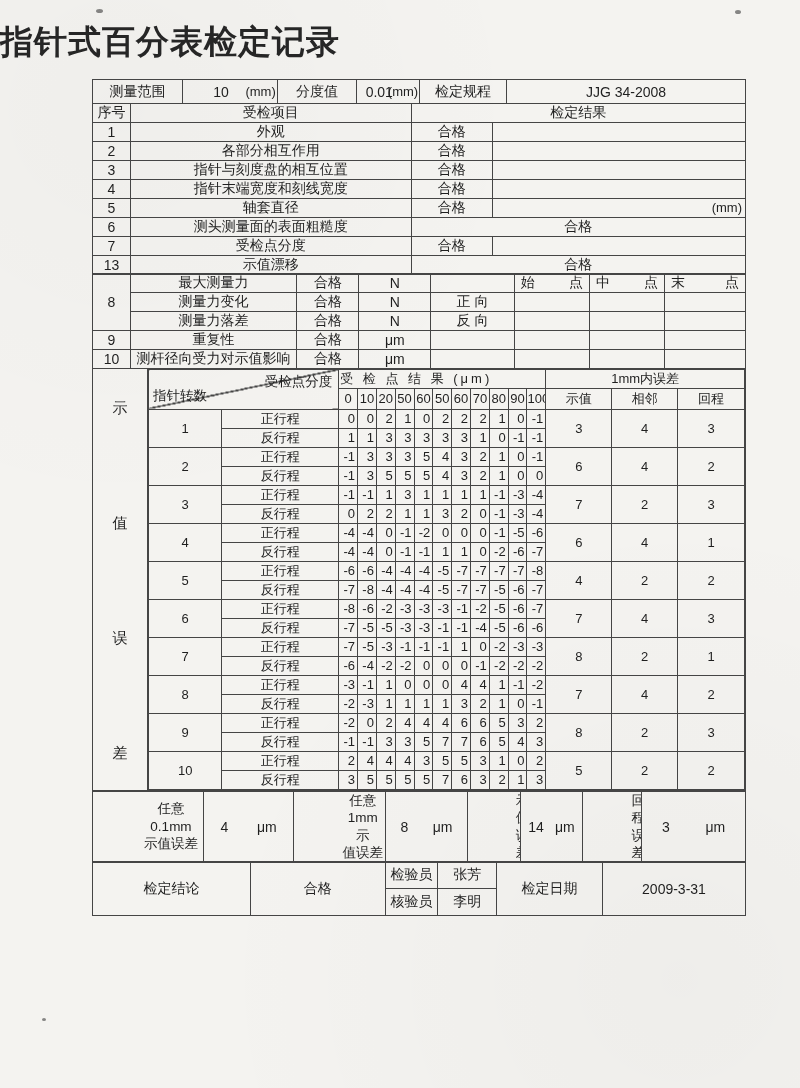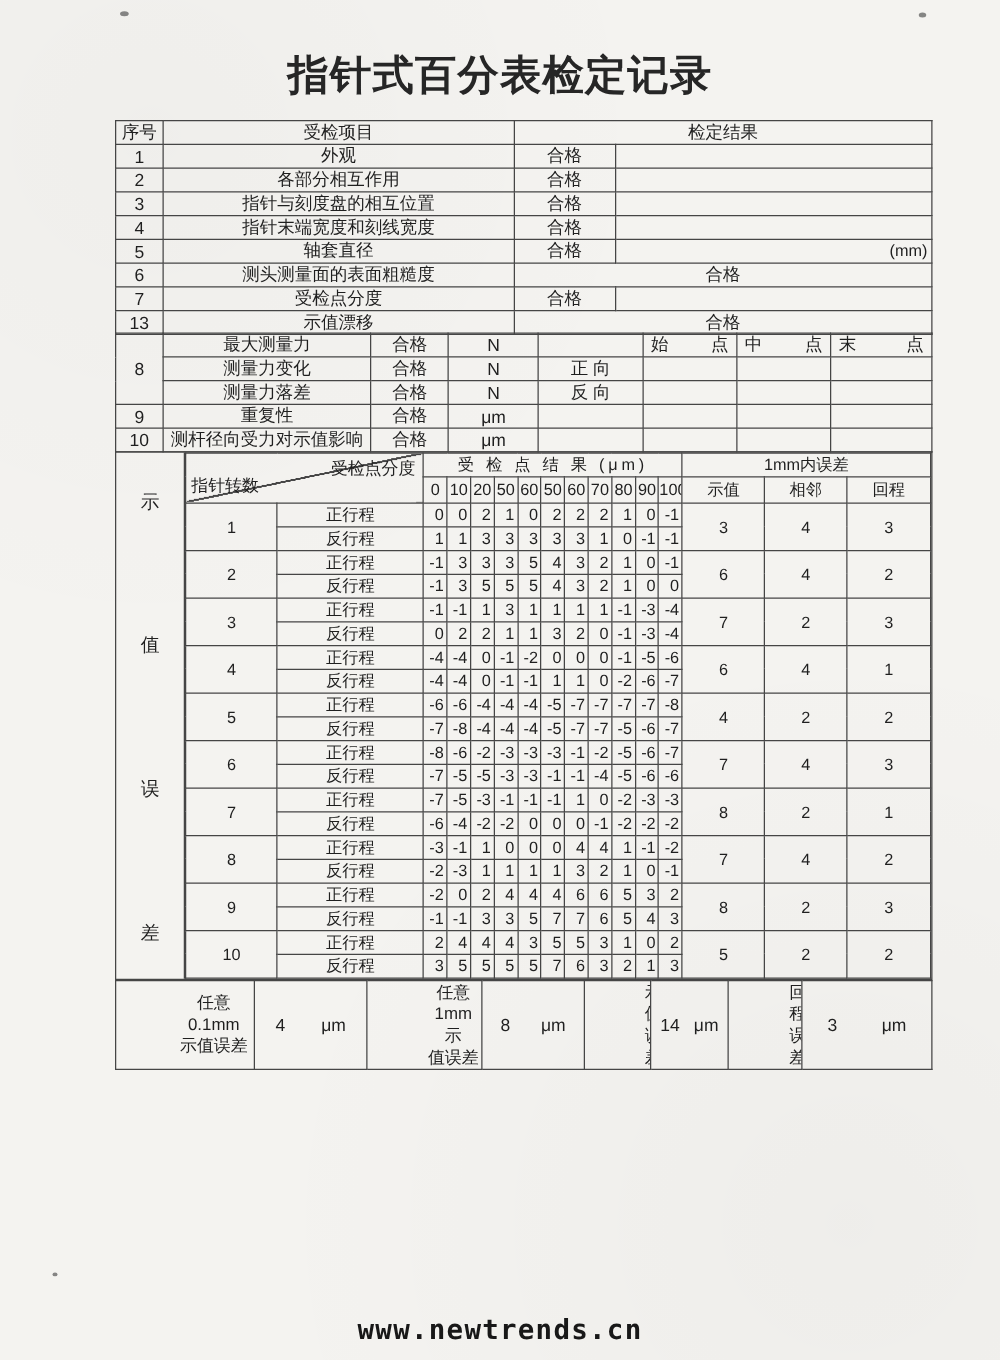--- a/index.html
+++ b/index.html
@@ -12,22 +12,22 @@
     overflow:hidden;
   }
   .page{position:absolute;inset:0;
     background:
       radial-gradient(circle at 15% 10%, rgba(0,0,0,0.02), transparent 35%),
       radial-gradient(circle at 85% 90%, rgba(0,0,0,0.025), transparent 40%),
       #f4f3f0;
   }
   .speck{position:absolute;background:#555;border-radius:50%;opacity:.7;}
   .title{
-    margin-top:38px;margin-bottom:14px;
-    text-align:center;
+    margin-top:20px;margin-bottom:14px;
+    text-align:left;
     font-size:33px;font-weight:700;letter-spacing:1px;color:#262626;
   }
   .sheet{margin-left:92px;width:654px;}
   table{border-collapse:collapse;table-layout:fixed;width:100%;}
   table + table, .verif-wrap{margin-top:-1.5px;}
   td{
     border:1.5px solid #454545;
     font-size:14px;
     padding:0 2px;
     overflow:hidden;white-space:nowrap;
@@ -58,21 +58,21 @@
   .verif-table td.num{text-align:right;padding-right:2px;}
   .verif-table td.c{padding:0;}
   .corner{
     position:relative;height:56px;padding:0;
     background:linear-gradient(to bottom right,
       transparent calc(50% - 0.8px), #454545 calc(50% - 0.8px),
       #454545 calc(50% + 0.8px), transparent calc(50% + 0.8px));
   }
   .corner .tr{position:absolute;top:3px;right:6px;font-size:13.5px;}
   .corner .bl{position:absolute;bottom:4px;left:4px;font-size:13.5px;}
-  .rhead{text-align:center;font-size:16px;letter-spacing:3px;}
+  .rhead{font-size:16px;letter-spacing:3px;}
   .ehead{text-align:center;font-size:14px;}
   .phead td{height:20px;font-size:13px;text-align:center;}
   
   .summary-table td{height:40px;}
   .two-line{text-align:center;font-size:13.5px;line-height:1.3;white-space:normal;padding-left:48px;}
   .su{display:flex;justify-content:space-around;align-items:center;height:40px;}
   .su span{font-size:14px;}
   
   .concl-table td{height:26px;}
   .watermark{
@@ -99,20 +99,34 @@
         <col style="width:13.8%">
           <col style="width:14.5%">
           <col style="width:12.2%">
           <col style="width:9.6%">
         <col style="width:13.3%">
           <col style="width:12.7%">
           <col style="width:11.0%">
           <col style="width:12.9%">
       </colgroup>
       <tbody>
+      <tr>
+        <td class="c">测量范围</td>
+        <td class="vu">
+          <span class="v">10</span>
+          <span class="u">(mm)</span>
+        </td>
+        <td class="c">分度值</td>
+        <td class="vu">
+          <span class="v">0.01</span>
+          <span class="u">(mm)</span>
+        </td>
+        <td class="c">检定规程</td>
+        <td class="c" colspan="3">JJG 34-2008</td>
+      </tr>
     </tbody>
       </table>
 
     <table class="items-table">
       <colgroup>
         <col style="width:5.8%">
           <col style="width:43.0%">
           <col style="width:12.4%">
           <col style="width:38.8%">
       </colgroup>
@@ -665,17 +679,40 @@
         <td>
           <div class="su">
                 <span>3</span>
                 <span>μm</span>
               </div>
         </td>
       </tr>
     </tbody>
       </table>
 
+    <table class="concl-table">
+      <colgroup>
+        <col style="width:24.2%">
+          <col style="width:20.6%">
+          <col style="width:8.1%">
+        <col style="width:9.0%">
+          <col style="width:16.2%">
+          <col style="width:21.9%">
+      </colgroup>
+      <tbody>
+          <tr>
+        <td class="c" rowspan="2">检定结论</td>
+        <td class="c" rowspan="2">合格</td>
+        <td class="c">检验员</td>
+        <td class="c">张芳</td>
+        <td class="c" rowspan="2">检定日期</td>
+        <td class="c" rowspan="2">2009-3-31</td>
+      </tr>
+      <tr>
+        <td class="c">核验员</td>
+        <td class="c">李明</td>
+      </tr>
+    </tbody>
+      </table>
 
   </div>
 
-  <div class="watermark">www.newtrends.cn</div>
 </div>
 
 </body></html>

